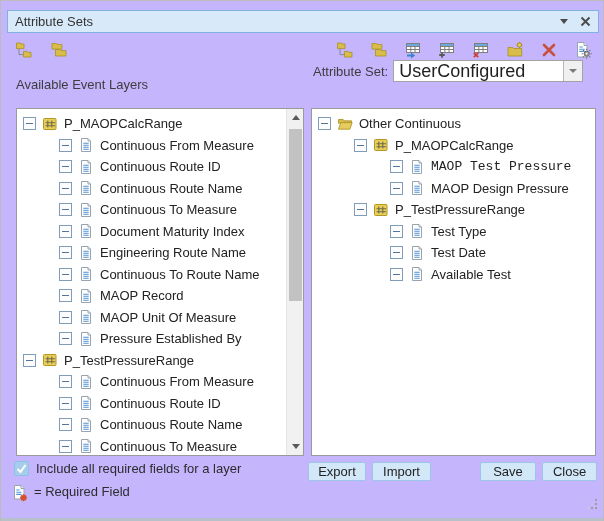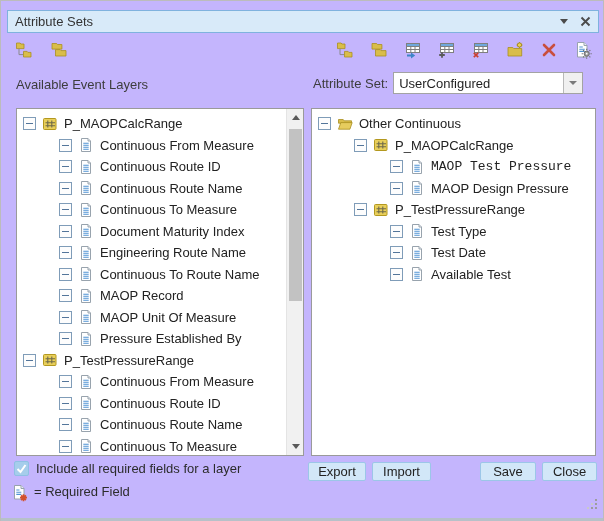--- a/index.html
+++ b/index.html
@@ -34,27 +34,27 @@
   }
 
   
   .toolbar-left  { position: absolute; left: 14px; top: 40px; display: flex; gap: 17px; }
   .toolbar-right { position: absolute; right: 11px; top: 40px; display: flex; gap: 16px; }
   .tool-btn { width: 18px; height: 18px; display: inline-flex; align-items: center; justify-content: center; cursor: default; }
   .tool-btn svg { display: block; }
 
   
   .avail-label { position: absolute; left: 15px; top: 76px; font-size: 13px; color: #3d3d3d; }
-  .attrset-row { position: absolute; left: 312px; top: 71px; display: flex; align-items: center; }
+  .attrset-row { position: absolute; left: 312px; top: 59px; display: flex; align-items: center; }
   .attrset-label { font-size: 13px; color: #3d3d3d; margin-right: 5px; }
   .dropdown {
     width: 190px; height: 22px; border: 1px solid #a3a3a3; background: #fff;
     display: flex; align-items: center; position: relative;
   }
-  .dropdown .dd-value { flex: 1; font-size: 13px; color: #1f1f1f; padding-left: 5px; }
+  .dropdown .dd-value { flex: 1; font-size: 18px; color: #1f1f1f; padding-left: 5px; }
   .dd-btn {
     width: 19px; height: 100%; background: #f0f0f0; border-left: 1px solid #b9b9b9;
     display: flex; align-items: center; justify-content: center;
   }
   .dd-caret { width:0;height:0;border-left:4px solid transparent;border-right:4px solid transparent;border-top:4px solid #7a7a7a; }
 
   
   .panel { position: absolute; top: 107px; height: 348px; border: 1px solid #9a9a9a; background: #fff; overflow: hidden; }
   .panel.left  { left: 15px;  width: 288px; }
   .panel.right { left: 310px; width: 285px; }

